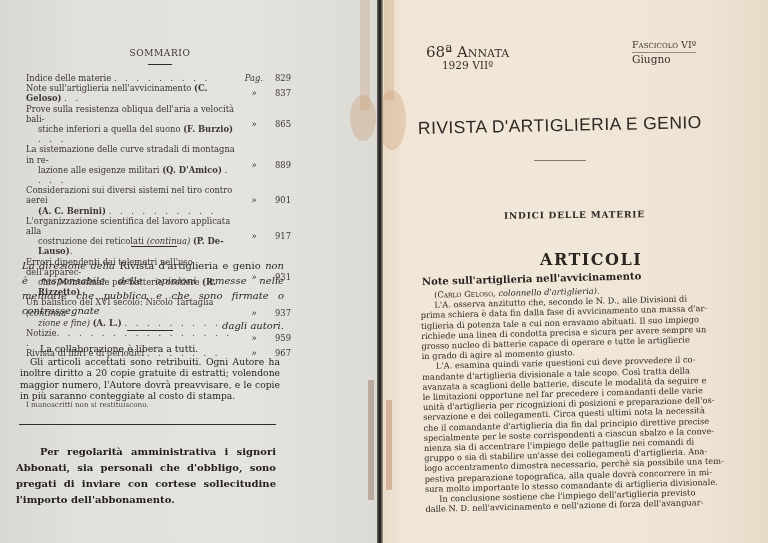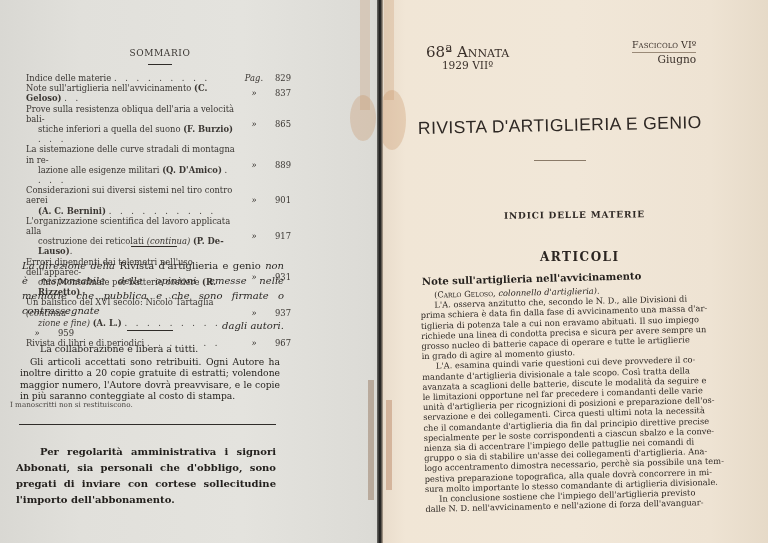--- a/index.html
+++ b/index.html
@@ -54,42 +54,42 @@
       color: #2b2825;
     }
     .disclaimer .roman { font-style: normal; }
     .disclaimer .center { display: block; text-align: right; }
 
     .collab-title { position: absolute; left: 40px; top: 343px; font-size: 9.4px; color: #26231f; }
     .collab-body {
       position: absolute; left: 20px; top: 356px; width: 260px;
       font-size: 9.2px; line-height: 11.4px; text-align: justify; color: #26231f;
     }
-    .collab-note { position: absolute; left: 10px; top: 400px; font-size: 7.2px; color: #4a4642; }
+    .collab-note { position: absolute; left: 26px; top: 400px; font-size: 7.2px; color: #4a4642; }
 
     .admin {
       position: absolute; left: 16px; top: 444px; width: 260px;
       font-size: 10px; line-height: 16px; text-align: justify; color: #23201d; font-weight: bold;
       text-indent: 24px;
     }
 
     
     .annata { position: absolute; left: 44px; top: 46px; font-size: 10.6px; line-height: 13px; color: #3a302a; text-align: center; }
     .annata .small-caps { font-variant: small-caps; font-size: 15px; }
-    .fascicolo { position: absolute; left: 250px; top: 38px; font-size: 10.6px; line-height: 13px; color: #3a302a; text-align: right; }
+    .fascicolo { position: absolute; left: 250px; top: 38px; font-size: 10.6px; line-height: 13px; color: #3a302a; text-align: left; }
     .fascicolo .small-caps { font-variant: small-caps; font-size: 9.5px; }
     .fascicolo .line { display: block; border-bottom: 1px solid #9a8a78; padding-bottom: 1px; }
     .journal-title {
       position: absolute; left: 36px; top: 118px; font-size: 17.5px; letter-spacing: 0.4px;
       color: #2e2824; font-family: "Liberation Sans", sans-serif; font-weight: normal;
       transform: rotate(-1.2deg); transform-origin: left center;
     }
     .journal-rule { position: absolute; left: 152px; top: 160px; width: 52px; border-top: 1px solid #8a7a68; }
     .indici { position: absolute; left: 122px; top: 210px; font-size: 9px; letter-spacing: 0.8px; color: #2f2925; font-weight: bold; transform: rotate(-0.6deg); }
-    .articoli { position: absolute; left: 158px; top: 250px; font-size: 12px; letter-spacing: 1.5px; color: #2b2521; font-weight: bold; }
+    .articoli { position: absolute; left: 158px; top: 250px; font-size: 16px; letter-spacing: 1.5px; color: #2b2521; font-weight: bold; }
     .art-title {
       position: absolute; left: 40px; top: 276px; font-size: 10px; color: #231f1c; font-weight: bold;
       transform: rotate(-1.5deg); transform-origin: left center;
     }
     .art-body {
       position: absolute; left: 38px; top: 290px; width: 306px;
       font-size: 8.3px; line-height: 10.2px; color: #2d2723;
       transform: rotate(-1.4deg); transform-origin: left top;
     }
     .art-body .ln { display: block; white-space: nowrap; overflow: hidden; text-align: justify; }
@@ -143,20 +143,21 @@
       <span class="toc-title"><span>Errori dipendenti dai telemetri nell'uso dell'apparec-</span><span class="cont"><span>chio Montefinale per batterie costiere</span> <span class="author">(R. Rizzetto)</span></span></span>
       <span class="toc-pag">»</span>
       <span class="toc-page">931</span>
     </div>
     <div class="toc-row">
       <span class="toc-title"><span>Un balistico del XVI secolo: Nicolò Tartaglia</span> <i>(continua-</i><span class="cont"><i>zione e fine)</i> <span class="author">(A. L.)</span> <span class="leader">. . . . . . . . .</span></span></span>
       <span class="toc-pag">»</span>
       <span class="toc-page">937</span>
     </div>
     <div class="toc-row">
+      <span class="toc-title"><span>Notizie</span><span class="leader">. . . . . . . . . . . . . . . . .</span></span>
       <span class="toc-pag">»</span>
       <span class="toc-page">959</span>
     </div>
     <div class="toc-row">
       <span class="toc-title"><span>Rivista di libri e di periodici</span> <span class="leader">. . . . . . .</span></span>
       <span class="toc-pag">»</span>
       <span class="toc-page">967</span>
     </div>
   </div>
 

